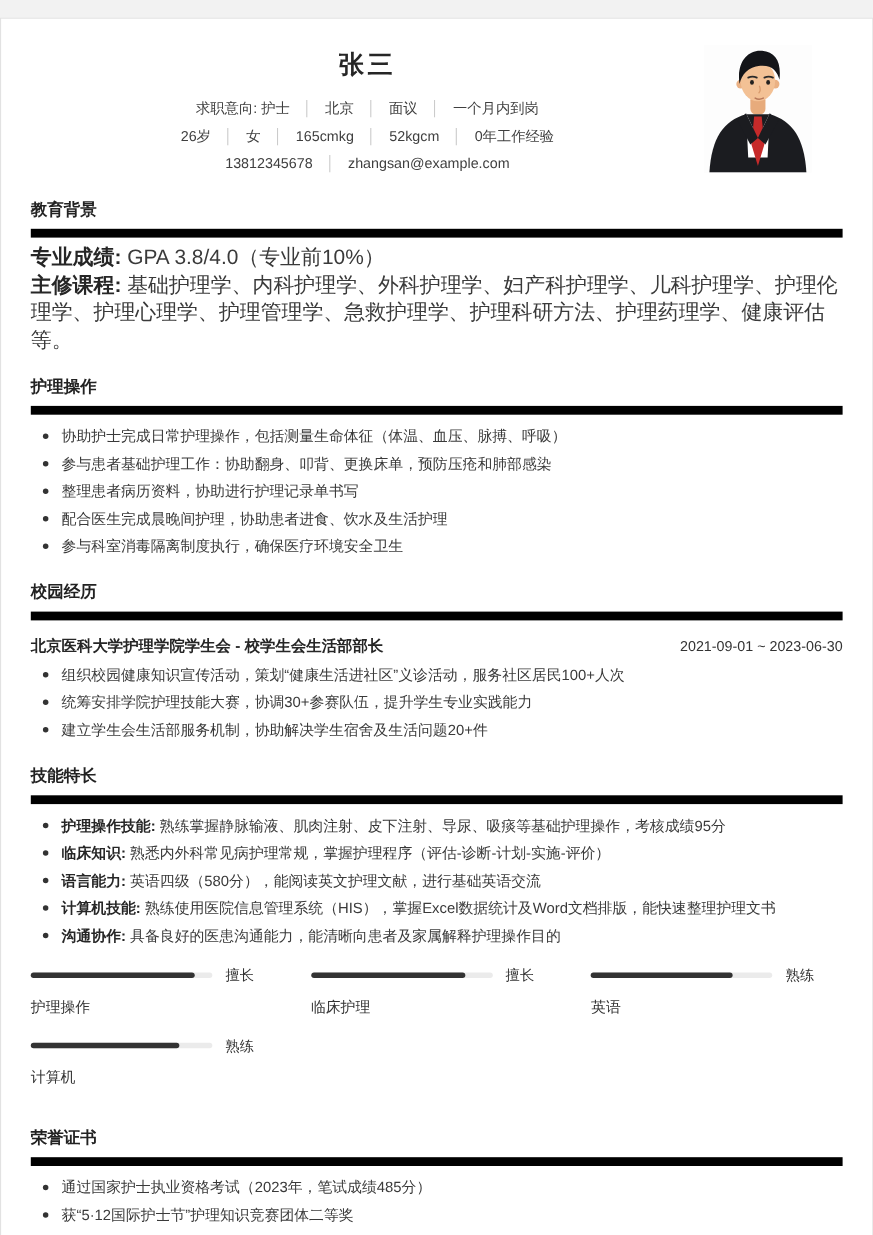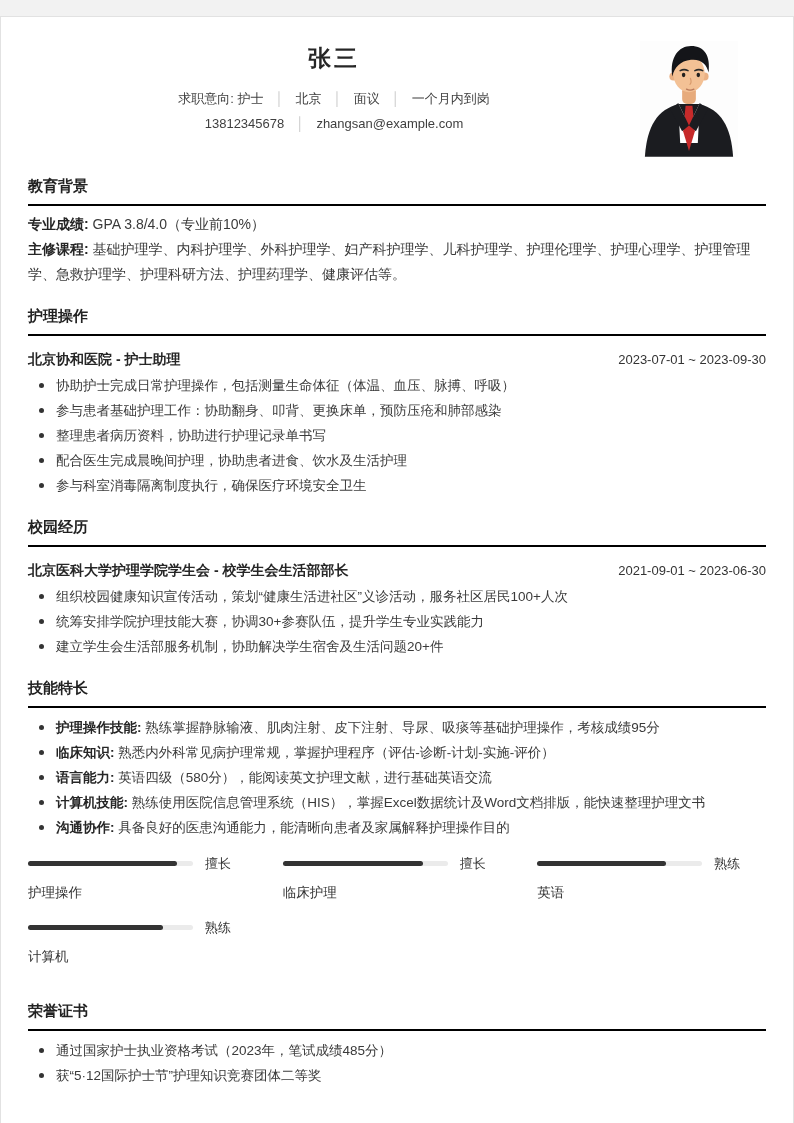--- a/index.html
+++ b/index.html
@@ -15,27 +15,27 @@
   .header-main{flex:1;text-align:center;padding-top:4px;}
   .name{font-size:23px;font-weight:bold;color:#262626;letter-spacing:3px;margin:0 0 12px;}
   .info-line{font-size:13px;color:#3f3f3f;line-height:25px;white-space:nowrap;}
   .info-line .sep{color:#c9c9c9;margin:0 12px;font-weight:normal;}
   .photo{flex:none;width:98px;height:116px;margin-right:28px;margin-top:2px;overflow:hidden;background:#fdfdfd;}
   .photo svg{display:block;width:100%;height:100%;}
   
   .sec-title{
     font-size:15px;font-weight:bold;color:#222222;
     margin:20px 0 0;padding-bottom:8px;
-    border-bottom:2px solid #000000;
+    border-bottom:8px solid #000000;
   }
   .sec-body{padding-top:6px;}
   .entry-head{display:flex;justify-content:space-between;align-items:baseline;line-height:25px;margin-top:5px;}
   .entry-title{font-weight:bold;font-size:14px;color:#262626;}
   .entry-date{font-size:13px;color:#333333;}
-  .kv{margin:0;font-size:14px;line-height:25px;color:#3a3a3a;}
+  .kv{margin:0;font-size:19px;line-height:25px;color:#3a3a3a;}
   .kv-label{font-weight:bold;color:#262626;}
   ul.bullets{list-style:none;margin:1px 0 0;padding:0;}
   ul.bullets li{
     position:relative;padding-left:28px;
     font-size:13.5px;line-height:25px;color:#3a3a3a;
   }
   ul.bullets li::before{
     content:"";position:absolute;left:11px;top:10px;
     width:5px;height:5px;border-radius:50%;background:#333333;
   }
@@ -50,20 +50,21 @@
 </style>
 </head>
 <body>
 
 <div class="page">
 
   <div class="header">
     <div class="header-main">
       <h1 class="name">张三</h1>
       <div class="info-line"><span>求职意向: 护士</span><span class="sep">│</span><span>北京</span><span class="sep">│</span><span>面议</span><span class="sep">│</span><span>一个月内到岗</span></div>
+      <div class="info-line"><span>26岁</span><span class="sep">│</span><span>女</span><span class="sep">│</span><span>165cmkg</span><span class="sep">│</span><span>52kgcm</span><span class="sep">│</span><span>0年工作经验</span></div>
       <div class="info-line"><span>13812345678</span><span class="sep">│</span><span>zhangsan@example.com</span></div>
     </div>
     <div class="photo">
       <svg viewBox="0 0 100 118" xmlns="http://www.w3.org/2000/svg">
         <rect x="0" y="0" width="100" height="118" fill="#fdfdfd"></rect>
 
         <rect x="43" y="46" width="14" height="18" rx="5" fill="#e7ab7c"></rect>
 
         <path d="M5 118 C7 86 18 70 39 64 L61 64 C82 70 93 86 95 118 Z" fill="#1b1c20"></path>
 
@@ -98,24 +99,20 @@
     <h2 class="sec-title">教育背景</h2>
     <div class="sec-body">
       <p class="kv"><span class="kv-label">专业成绩: </span><span>GPA 3.8/4.0（专业前10%）</span></p>
       <p class="kv"><span class="kv-label">主修课程: </span><span>基础护理学、内科护理学、外科护理学、妇产科护理学、儿科护理学、护理伦理学、护理心理学、护理管理学、急救护理学、护理科研方法、护理药理学、健康评估等。</span></p>
     </div>
   </section>
 
   <section>
     <h2 class="sec-title">护理操作</h2>
     <div class="sec-body">
-      <div class="entry-head">
-        <span class="entry-title">北京协和医院 - 护士助理</span>
-        <span class="entry-date">2023-07-01 ~ 2023-09-30</span>
-      </div>
       <ul class="bullets">
         <li>协助护士完成日常护理操作，包括测量生命体征（体温、血压、脉搏、呼吸）</li>
         <li>参与患者基础护理工作：协助翻身、叩背、更换床单，预防压疮和肺部感染</li>
         <li>整理患者病历资料，协助进行护理记录单书写</li>
         <li>配合医生完成晨晚间护理，协助患者进食、饮水及生活护理</li>
         <li>参与科室消毒隔离制度执行，确保医疗环境安全卫生</li>
       </ul>
     </div>
   </section>
 

